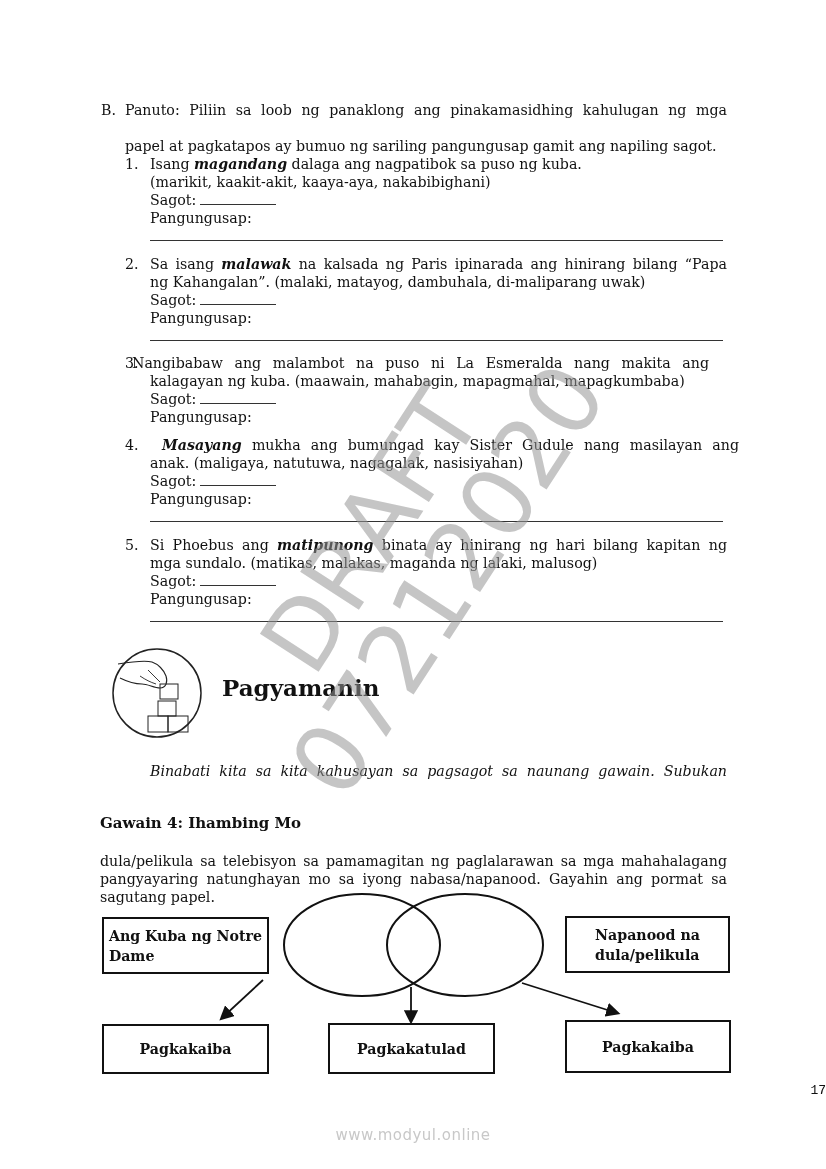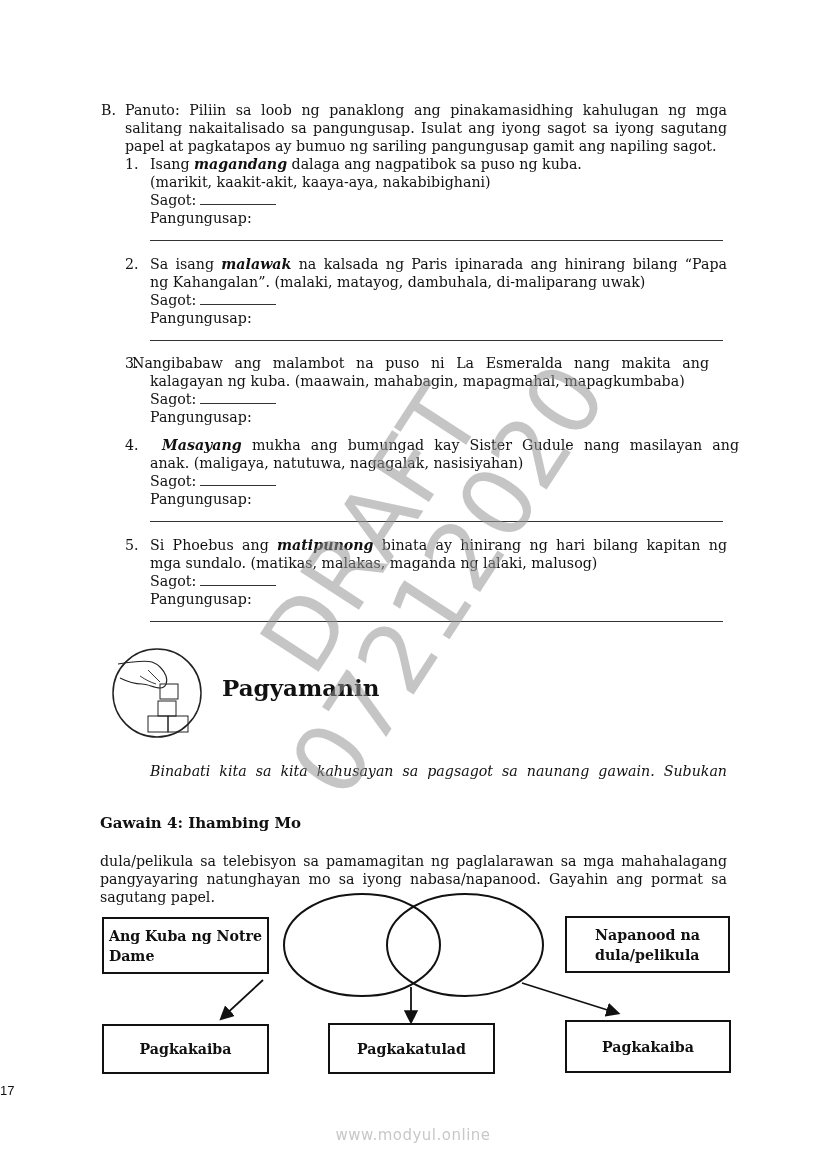--- a/index.html
+++ b/index.html
@@ -7,33 +7,32 @@
          font-family: "DejaVu Serif", "Liberation Serif", serif; color: #111; }
   .page { position: absolute; left: 0; top: 0; width: 826px; height: 1169px; }
   .txt { position: absolute; font-size: 14.2px; line-height: 18px; white-space: nowrap; }
   .just { text-align: justify; text-align-last: justify; white-space: normal; }
   .bi { font-weight: bold; font-style: italic; }
   .ans-line { position: absolute; height: 0; border-top: 1px solid #333; }
   .sagot-line { display: inline-block; width: 76px; border-bottom: 1px solid #333; height: 13px; vertical-align: baseline; margin-left: 4px; }
   .section-title { position: absolute; left: 222px; top: 674px; font-size: 23px; font-weight: bold; }
   .heading { position: absolute; left: 100px; top: 814px; font-size: 15px; font-weight: bold; }
   .box { position: absolute; border: 2px solid #111; background: transparent; display: flex; align-items: center; justify-content: center; text-align: left; font-size: 14.2px; line-height: 20px; box-sizing: border-box; font-weight: bold; }
-  .page-num { position: absolute; left: 0; width: 826px; top: 1083px; text-align: left; font-family: Liberation Sans, sans-serif; font-size: 13px; color: #111; }
+  .page-num { position: absolute; left: 0; width: 826px; top: 1083px; text-align: right; font-family: Liberation Mono, monospace; font-size: 13px; color: #111; }
   .site { position: absolute; left: 0; width: 826px; top: 1126px; text-align: center; font-family: "DejaVu Sans", sans-serif; font-size: 15px; color: #c8c8c8; letter-spacing: 0.5px; }
   .watermark { position: absolute; left: 410px; top: 555px; transform: translate(-50%, -50%) rotate(-57deg); font-family: "DejaVu Sans", sans-serif; font-size: 96px; line-height: 92px; color: rgba(150,150,150,0.55); text-align: center; pointer-events: none; white-space: pre; }
   svg { position: absolute; left: 0; top: 0; overflow: visible; }
 </style>
 </head>
 <body>
 
 <div class="page">
 
   <div class="txt" style="left:101px;top:101px;">B.</div>
   <div class="txt just" style="left:125px;top:101px;width:602px;">Panuto: Piliin sa loob ng panaklong ang pinakamasidhing kahulugan ng mga</div>
-  <div class="txt just" style="left:125px;top:119px;width:602px;">salitang nakaitalisado sa pangungusap. Isulat ang iyong sagot sa iyong sagutang</div>
   <div class="txt" style="left:125px;top:137px;">papel at pagkatapos ay bumuo ng sariling pangungusap gamit ang napiling sagot.</div>
 
   <div>
     <div class="txt" style="left:125px;top:155px;">1.</div>
     <div class="txt" style="left:150px;top:155px;"><span>Isang </span><span class="bi">magandang</span><span> dalaga ang nagpatibok sa puso ng kuba.</span></div>
     <div class="txt" style="left:150px;top:173px;">(marikit, kaakit-akit, kaaya-aya, nakabibighani)</div>
     <div class="txt" style="left:150px;top:191px;"><span>Sagot:</span><span class="sagot-line"></span></div>
     <div class="txt" style="left:150px;top:209px;">Pangungusap:</div>
     <div class="ans-line" style="left:150px;top:240px;width:573px;"></div>
   </div>

